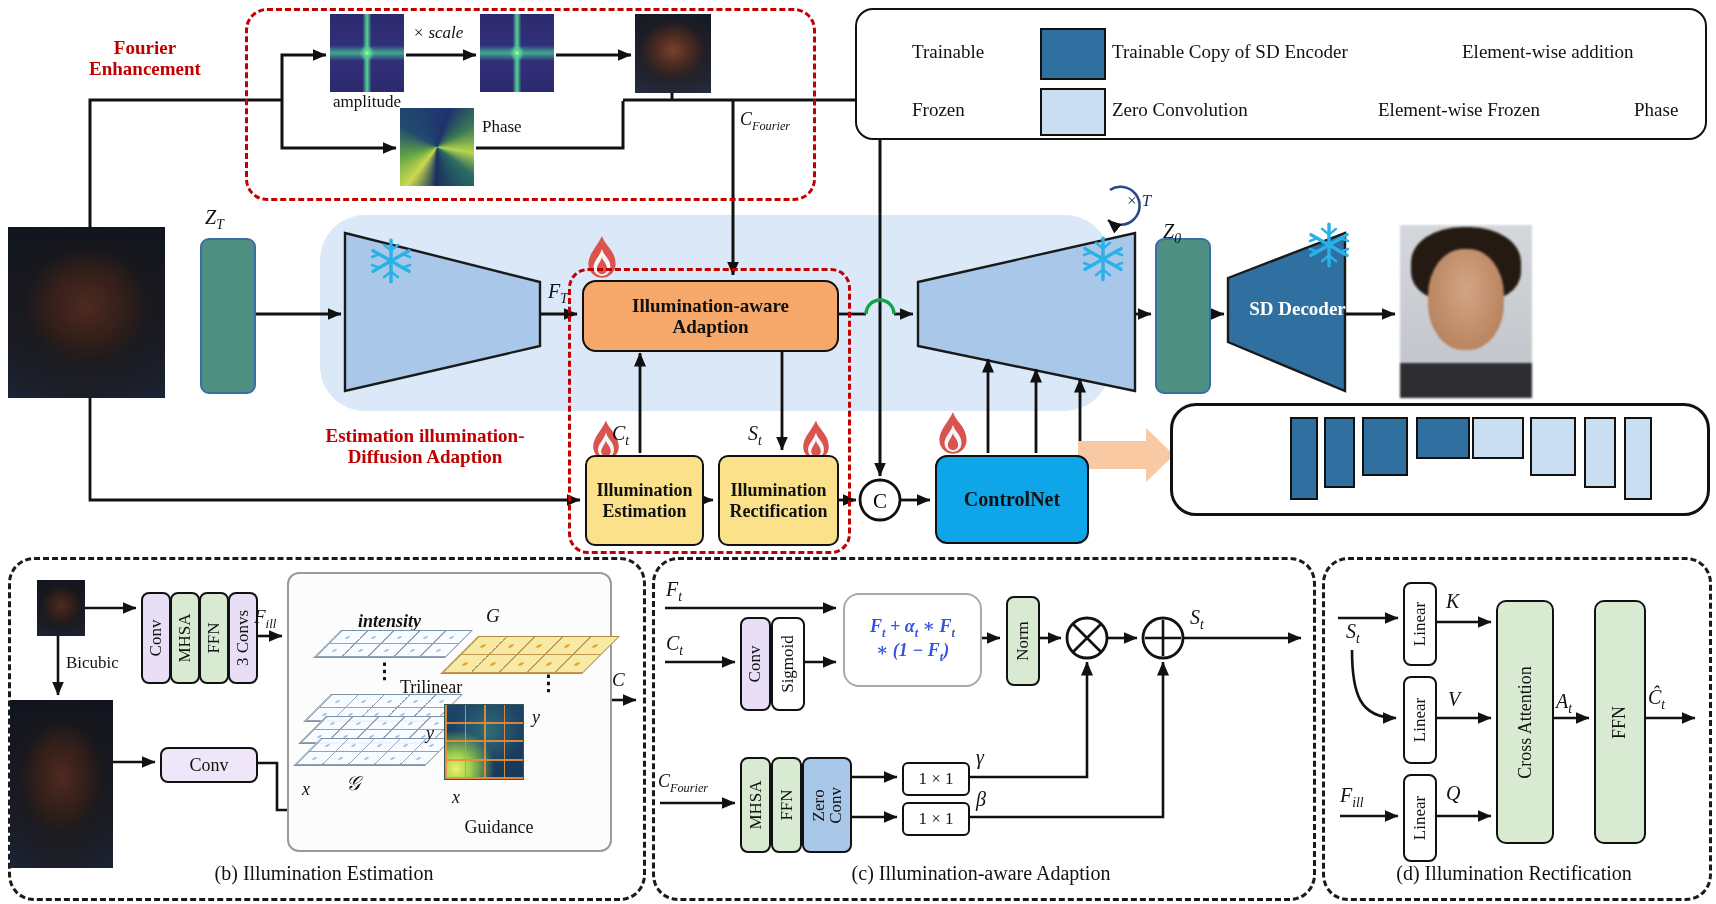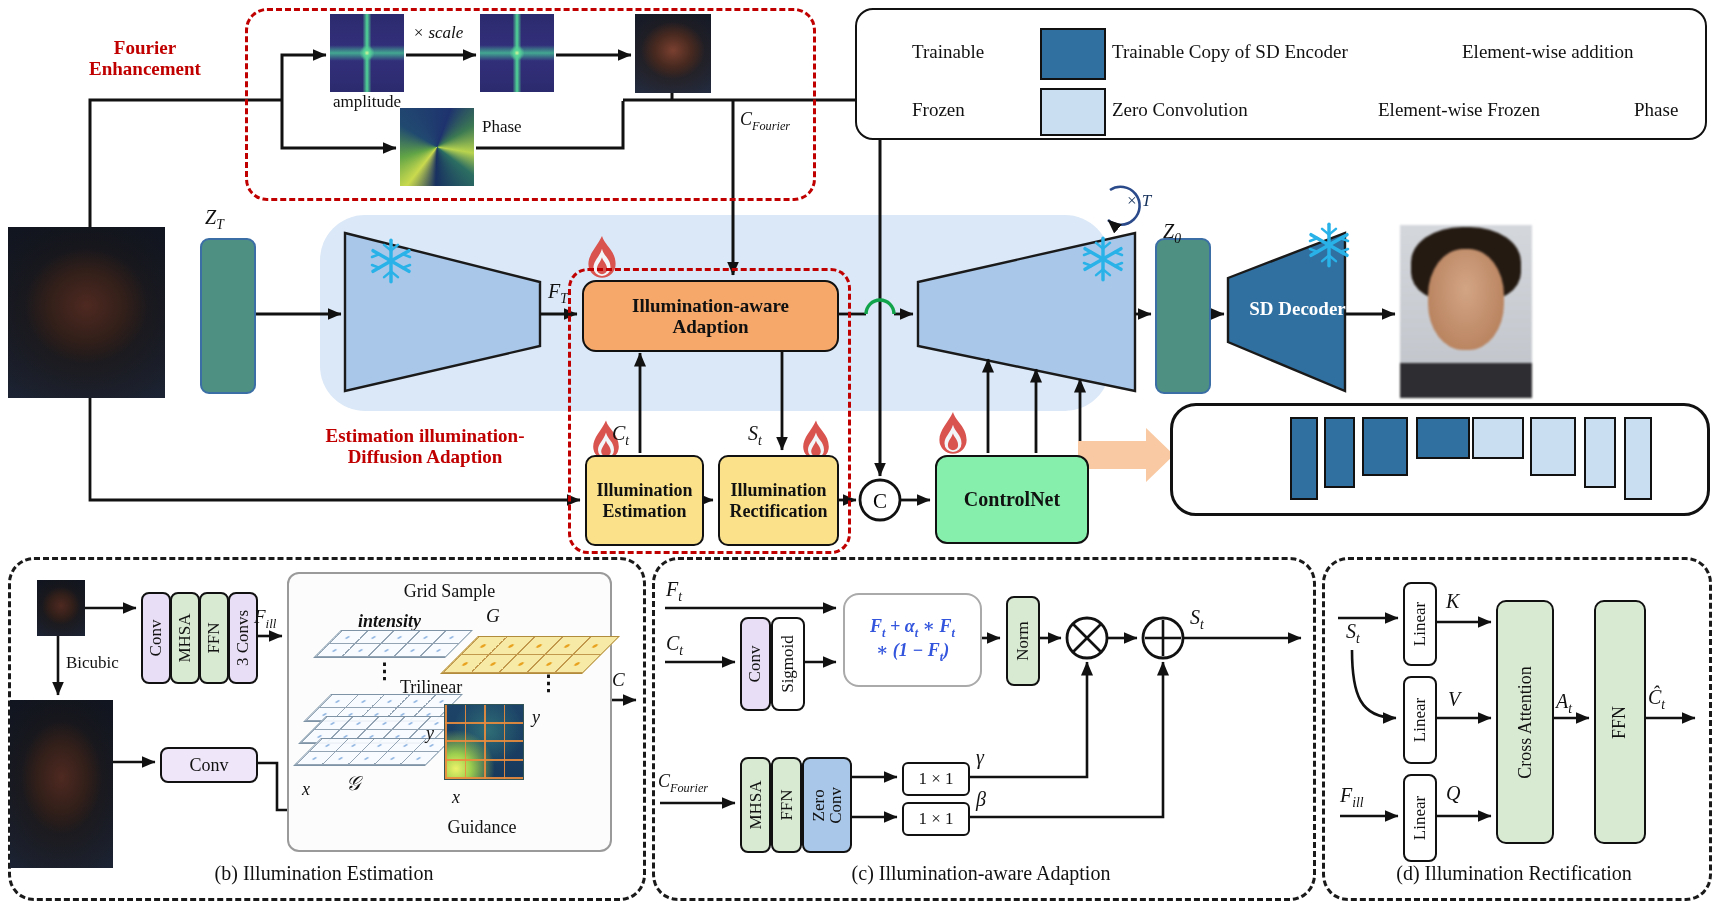--- a/index.html
+++ b/index.html
@@ -15,21 +15,21 @@
   .dashred{position:absolute;border:3px dashed #c00000;border-radius:22px;}
   .dashblk{position:absolute;border:3px dashed #1a1a1a;border-radius:26px;}
   .box{position:absolute;border:2px solid #111;display:flex;flex-direction:column;
        align-items:center;justify-content:center;text-align:center;line-height:1.12;}
   .vbox{position:absolute;border:2px solid #111;border-radius:8px;display:flex;
         align-items:center;justify-content:center;}
   .vbox span{transform:rotate(-90deg);white-space:nowrap;font-size:17px;}
   .vbox.wrap2 span{white-space:normal;width:56px;text-align:center;line-height:1.02;}
   .purple{background:#e8def5;} .green{background:#d9ead3;} .bluebx{background:#a9c7e9;}
   .white{background:#fff;} .orangebx{background:#f5a869;border-radius:14px;}
-  .yellowbx{background:#fbe28a;border-radius:10px;} .pinkbx{background:#86efac;border-radius:12px;}
+  .yellowbx{background:#fbe28a;border-radius:10px;} .pinkbx{background:#0ea5e9;border-radius:12px;}
   .tealbx{position:absolute;background:#4e9183;border:2px solid #3a6ea5;border-radius:9px;}
   .band{position:absolute;background:#dbe8f7;border-radius:45px;}
   .legendbox{position:absolute;border:2.5px solid #111;border-radius:18px;background:#fff;}
   .detailbox{position:absolute;border:3px solid #111;border-radius:26px;background:#fff;}
   .bar{position:absolute;border:2px solid #111;}
   .bar.dk{background:#2f70a1;} .bar.lt{background:#c9def1;}
   .gsbox{position:absolute;background:#fcfcfc;border:2px solid #9a9a9a;border-radius:12px;}
   .gridplane{position:absolute;background-color:rgba(248,251,255,.93);
     background-image:radial-gradient(circle at 13px 6.5px,#8fb4e0 1.3px,rgba(0,0,0,0) 1.7px),
       repeating-linear-gradient(90deg,#93a5b5 0 1.2px,rgba(0,0,0,0) 1.2px 26px),
@@ -330,38 +330,37 @@
     <span>3 Convs</span>
   </div>
 <div class="lbl it" style="left:254px;top:607px;font-size:19px;">F<sub>ill</sub></div>
 <div class="lbl" style="left:66px;top:654px;">Bicubic</div>
 <div class="abs face-dark" style="left:10px;top:700px;width:103px;height:168px;"></div>
 <div class="box" style="left:160px;top:747px;width:94px;height:32px;background:#efe6fa;border-radius:8px;font-size:18px;">
     <span>Conv</span>
   </div>
 
 <div class="gsbox" style="left:287px;top:572px;width:321px;height:276px;">
-  <div class="lbl ctr" style="left:0;top:8px;width:321px;font-size:18px;">Grid Sample</div>
   <div class="lbl it b" style="left:69px;top:38px;font-size:18px;">intensity</div>
   <div class="lbl it" style="left:197px;top:32px;font-size:19px;">G</div>
   <div class="gridplane" style="left:38px;top:56px;width:130px;height:26px;"></div>
   <div class="gridplane" style="left:28px;top:120px;width:130px;height:26px;"></div>
   <div class="gridplane" style="left:23px;top:142px;width:130px;height:26px;"></div>
   <div class="gridplane" style="left:18px;top:164px;width:130px;height:26px;"></div>
   <div class="goldplane" style="left:170px;top:62px;width:140px;height:36px;"></div>
   <div class="dots" style="left:85px;top:92px;">⋮</div>
   <div class="dots" style="left:249px;top:104px;">⋮</div>
   <div class="lbl" style="left:111px;top:104px;font-size:18px;">Trilinear</div>
   <div class="guidance" style="left:155px;top:130px;width:78px;height:74px;"></div>
   <div class="lbl it" style="left:137px;top:150px;font-size:18px;">y</div>
   <div class="lbl it" style="left:13px;top:206px;font-size:18px;">x</div>
   <div class="lbl it" style="left:57px;top:198px;font-size:20px;">𝒢</div>
   <div class="lbl it" style="left:243px;top:134px;font-size:18px;">y</div>
   <div class="lbl it" style="left:163px;top:214px;font-size:18px;">x</div>
-  <div class="lbl ctr" style="left:118px;top:244px;width:150px;font-size:18px;">Guidance</div>
+  <div class="lbl ctr" style="left:135px;top:244px;width:150px;font-size:18px;">Guidance</div>
 </div>
 <div class="lbl it" style="left:612px;top:670px;font-size:19px;">C</div>
 
 <div class="dashblk" style="left:652px;top:557px;width:658px;height:338px;"></div>
 <div class="capt" style="left:652px;top:862px;width:658px;">(c) Illumination-aware Adaption</div>
 
 <div class="lbl it" style="left:666px;top:578px;font-size:20px;">F<sub>t</sub></div>
 <div class="lbl it" style="left:666px;top:632px;font-size:20px;">C<sub>t</sub></div>
 <div class="vbox purple" style="left:740px;top:617px;width:27px;height:90px;">
     <span>Conv</span>

